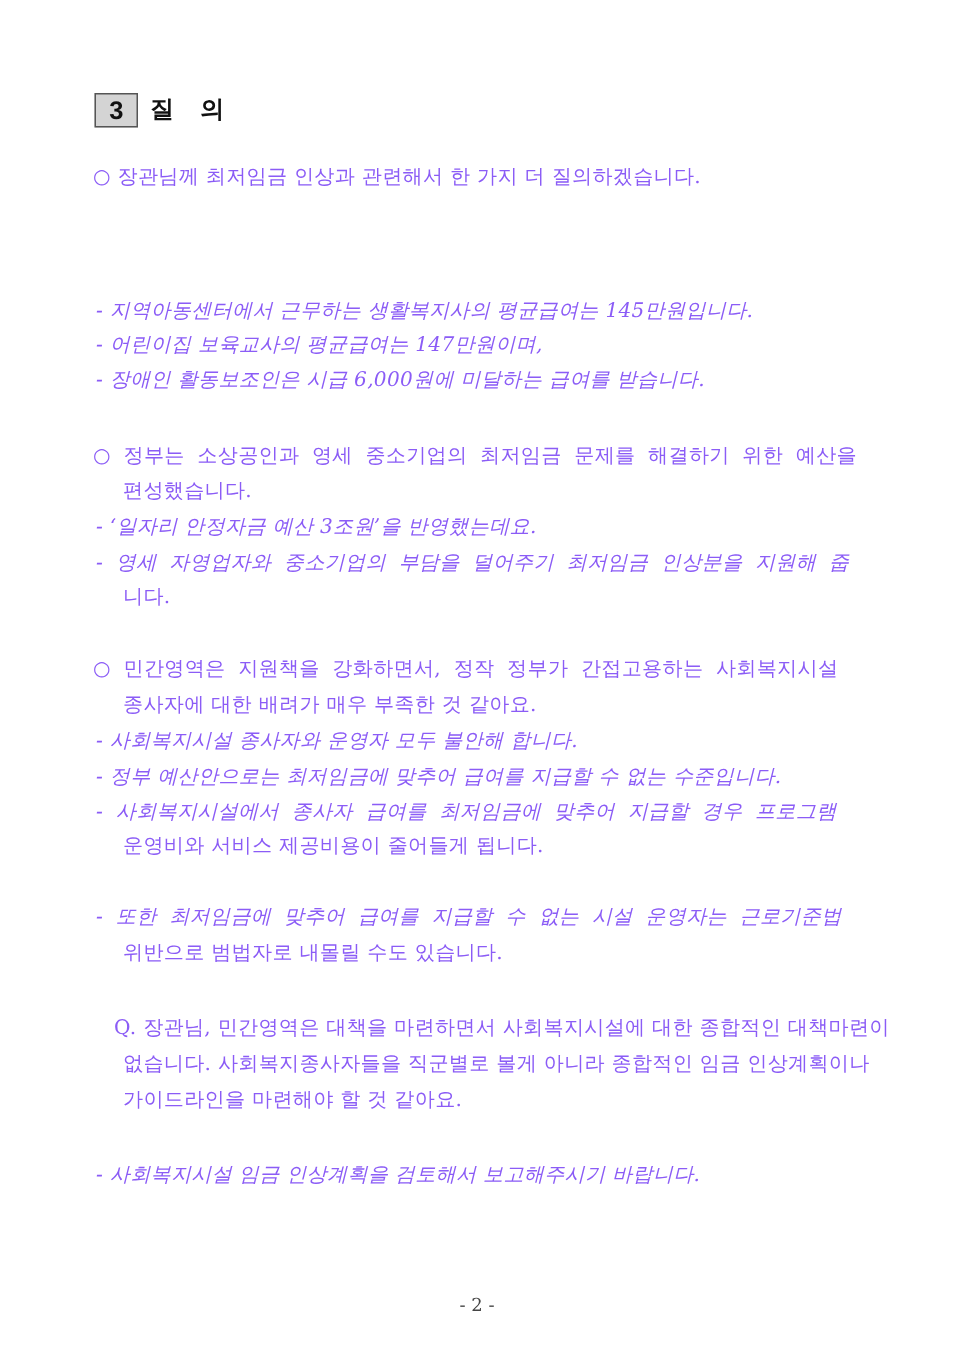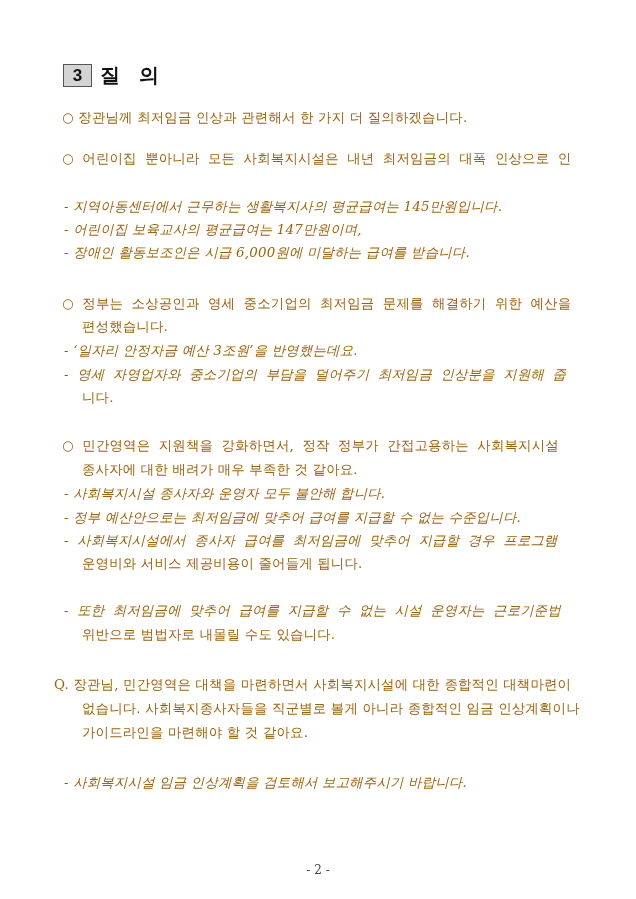--- a/index.html
+++ b/index.html
@@ -4,45 +4,44 @@
 <style>
   html, body { margin:0; padding:0; background:#ffffff; }
   body { width:636px; height:899px; position:relative; overflow:hidden;
          font-family:"DejaVu Serif", "Liberation Serif", serif; color:#222; }
   .page { position:absolute; left:0; top:0; width:636px; height:899px; background:#fff; }
   .section-head { position:absolute; left:63px; top:62px; display:flex; align-items:center; }
   .num-box { width:27px; height:21px; background:#d4d4d4; border:1px solid #555;
              font-family:"Liberation Sans", sans-serif; font-weight:bold; font-size:17px;
              text-align:center; line-height:21px; color:#111; box-sizing:content-box; }
   .section-title { margin-left:8px; font-family:"DejaVu Sans", sans-serif; font-weight:bold;
-                   font-size:20px; letter-spacing:6px; color:#111; }
-  .line { position:absolute; font-size:13.4px; white-space:nowrap; color:#a16207;
+                   font-size:16px; letter-spacing:6px; color:#111; }
+  .line { position:absolute; font-size:13.4px; white-space:nowrap; color:#8b5cf6;
           letter-spacing:0.2px; }
   .bullet-circle { left:62px; }
   .cont { left:82px; }
   .dash { left:64px;font-style:italic; }
   .dashcont { left:82px; }
-  .q { left:54px;text-align:right; }
+  .q { left:76px;text-align:right; }
   .page-num { position:absolute; left:0; width:636px; top:863px; text-align:center;
               font-size:12px; color:#444; }
   .j { word-spacing:4px; }
 </style>
 </head>
 <body>
 
 <div class="page">
 
   <div class="section-head">
     <div class="num-box">3</div>
     <div class="section-title">질 의</div>
   </div>
 
   <div class="line bullet-circle" style="top:109px">○  장관님께 최저임금 인상과 관련해서 한 가지 더 질의하겠습니다.</div>
 
-  <div class="line bullet-circle j" style="top:150px">○  어린이집 뿐아니라 모든 사회복지시설은 내년 최저임금의 대폭 인상으로 인</div>
 
   <div class="line dash" style="top:198px">-  지역아동센터에서 근무하는 생활복지사의 평균급여는 145만원입니다.</div>
   <div class="line dash" style="top:221px">-  어린이집 보육교사의 평균급여는 147만원이며,</div>
   <div class="line dash" style="top:244px">-  장애인 활동보조인은 시급 6,000원에 미달하는 급여를 받습니다.</div>
 
   <div class="line bullet-circle j" style="top:295px">○  정부는 소상공인과 영세 중소기업의 최저임금 문제를 해결하기 위한 예산을</div>
   <div class="line cont" style="top:318px">편성했습니다.</div>
 
   <div class="line dash" style="top:342px">-  ‘일자리 안정자금 예산 3조원’을 반영했는데요.</div>
   <div class="line dash j" style="top:366px">-  영세 자영업자와 중소기업의 부담을 덜어주기 최저임금 인상분을 지원해 줍</div>

